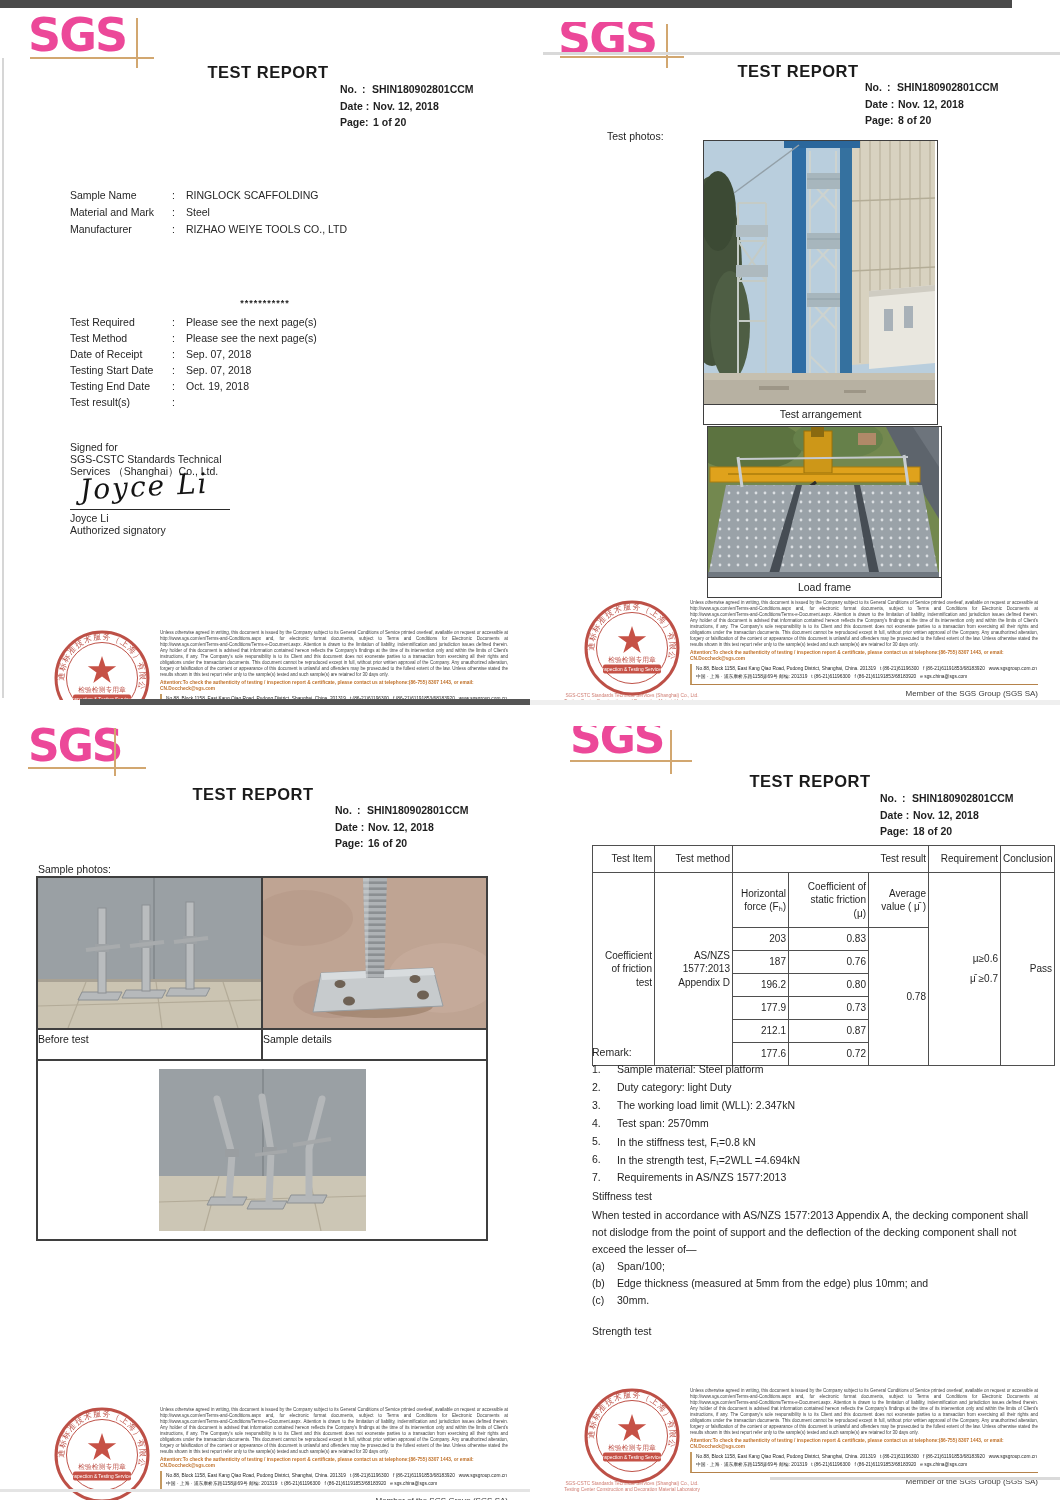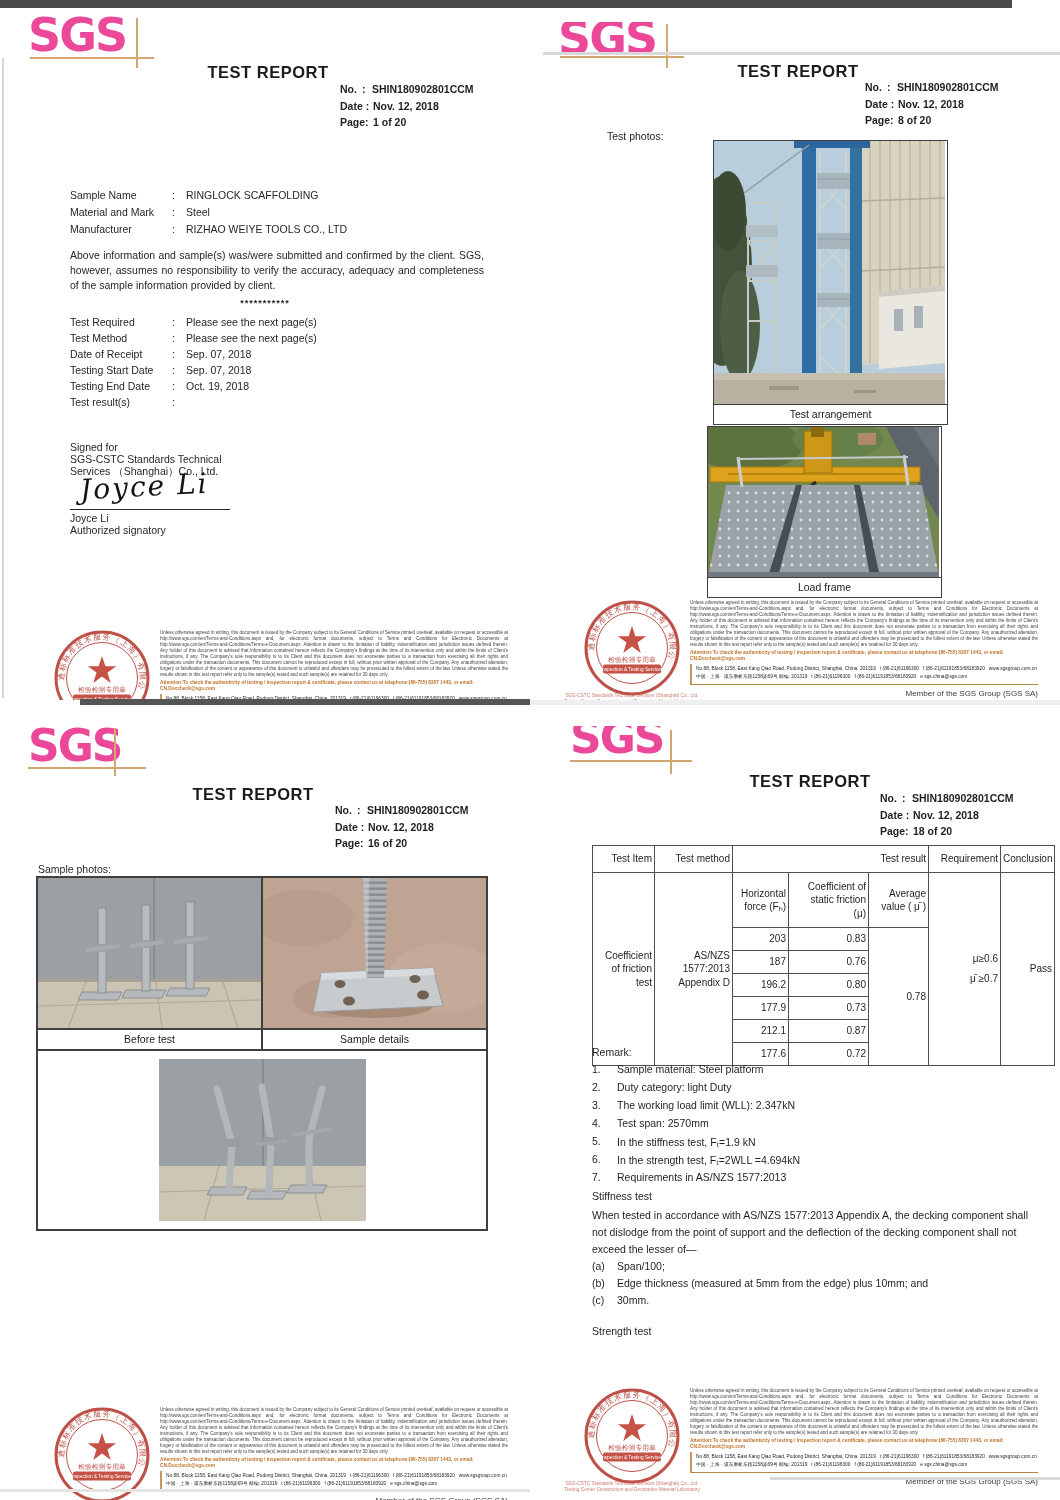--- a/index.html
+++ b/index.html
@@ -31,21 +31,21 @@
   .pbox{position:absolute;border:1px solid #3f3f3f;background:#fff}
   .pbox svg{display:block}
   .pcap{border-top:1px solid #3f3f3f;text-align:center;font-size:10.5px;
         padding:3px 0 4px;color:#1b1b1b}
   .sgrid{position:absolute;border:2px solid #3f3f3f;background:#fff}
   .srow{display:flex}
   .scell{width:50%;font-size:0}
   .scell svg{display:block;width:100%;height:150px}
   .scell + .scell{border-left:2px solid #3f3f3f}
   .scaprow{display:flex;border-top:2px solid #3f3f3f}
-  .scap{width:50%;text-align:center;font-size:10.5px;padding:3px 0 4px;color:#1b1b1b}
+  .scap{width:50%;text-align:left;font-size:10.5px;padding:3px 0 14px;color:#1b1b1b}
   .scap + .scap{border-left:2px solid #3f3f3f}
   .sbig{border-top:2px solid #3f3f3f;display:flex;justify-content:center;padding:8px 0}
   .sbig svg{display:block}
   .scapfull{border-top:2px solid #3f3f3f;text-align:center;font-size:10.5px;padding:3px 0 4px}
   .ttab{position:absolute;border-collapse:collapse;font-size:10px;color:#1f1f1f;table-layout:fixed}
   .ttab td{border:1px solid #4f4f4f;text-align:right;vertical-align:middle;
            padding:1px 2px;line-height:1.35}
   .ttab tr.h1 td{height:24px}
   .ttab tr.h2 td{height:52px}
   .ttab tr.d td{height:20px}
@@ -99,21 +99,20 @@
       <span class="k">Material and Mark</span>
       <span class="c">:</span>
       <span class="v">Steel</span>
     </div>
   <div class="kv" style="top:222px">
       <span class="k">Manufacturer</span>
       <span class="c">:</span>
       <span class="v">RIZHAO WEIYE TOOLS CO., LTD</span>
     </div>
 
-  <div class="note" style="top:248px">Above information and sample(s) was/were submitted and confirmed by the client. SGS, however, assumes no responsibility to verify the accuracy, adequacy and completeness of the sample information provided by client.</div>
   <div class="stars" style="top:298px">***********</div>
 
   <div class="kv" style="top:315px">
       <span class="k">Test Required</span>
       <span class="c">:</span>
       <span class="v">Please see the next page(s)</span>
     </div>
   <div class="kv" style="top:331px">
       <span class="k">Test Method</span>
       <span class="c">:</span>
@@ -198,21 +197,21 @@
         <span class="mv">Nov. 12, 2018</span>
       </div>
     <div class="mrow">
         <span class="m3">Page:</span>
         <span class="mv">8 of 20</span>
       </div>
   </div>
 
   <div class="plabel" style="left:77px;top:130px">Test photos:</div>
 
-  <div class="pbox" style="left:183px;top:140px;width:233px">
+  <div class="pbox" style="left:173px;top:140px;width:233px">
     <svg width="231" height="263" viewBox="0 0 231 263">
       <rect width="231" height="263" fill="#b9cedd"></rect>
       <polygon points="148,0 231,0 231,218 148,224" fill="#d8d2c0"></polygon>
       <g stroke="#c6bfab" stroke-width="2">
         <line x1="156" y1="0" x2="156" y2="222"></line>
           <line x1="166" y1="0" x2="166" y2="221"></line>
         <line x1="176" y1="0" x2="176" y2="220"></line>
           <line x1="186" y1="0" x2="186" y2="220"></line>
         <line x1="196" y1="0" x2="196" y2="219"></line>
           <line x1="206" y1="0" x2="206" y2="219"></line>
@@ -582,21 +581,21 @@
   <div class="ritem" style="top:399px">
       <span class="rn">3.</span>
       <span>The working load limit (WLL): 2.347kN</span>
     </div>
   <div class="ritem" style="top:417px">
       <span class="rn">4.</span>
       <span>Test span: 2570mm</span>
     </div>
   <div class="ritem" style="top:435px">
       <span class="rn">5.</span>
-      <span>In the stiffness test, Fₜ=1.9 kN</span>
+      <span>In the stiffness test, Fₜ=0.8 kN</span>
     </div>
   <div class="ritem" style="top:453px">
       <span class="rn">6.</span>
       <span>In the strength test, Fₜ=2WLL =4.694kN</span>
     </div>
   <div class="ritem" style="top:471px">
       <span class="rn">7.</span>
       <span>Requirements in AS/NZS 1577:2013</span>
     </div>
 

